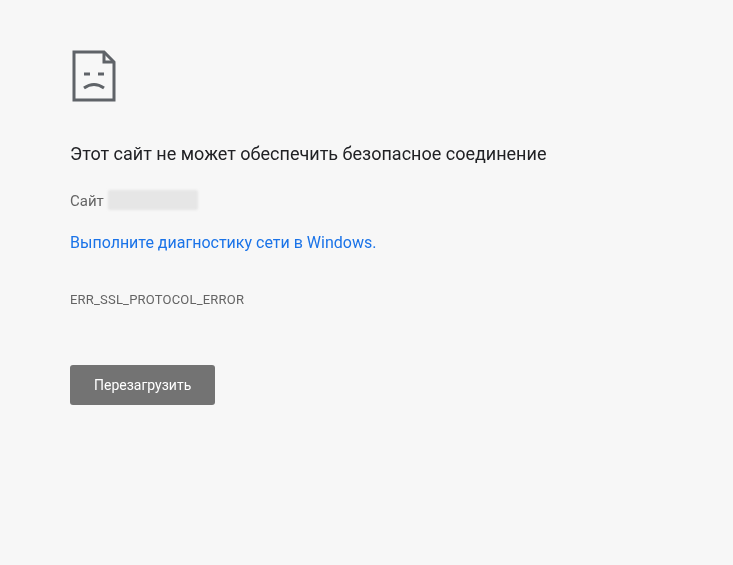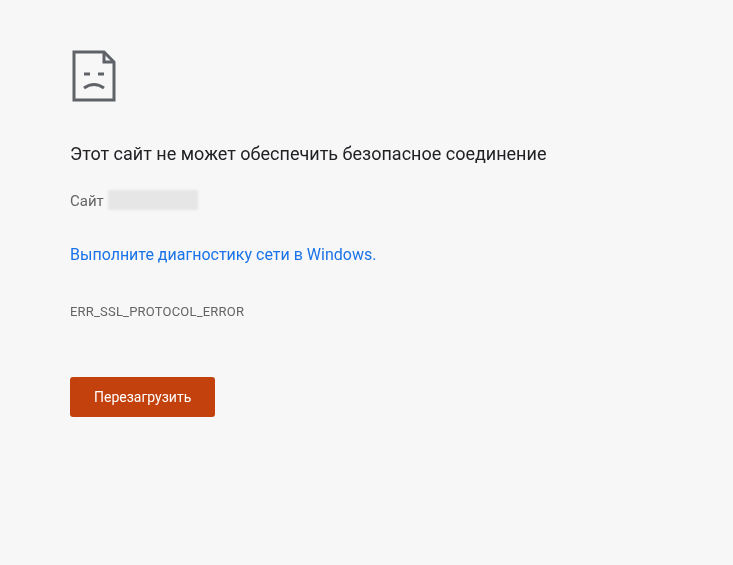--- a/index.html
+++ b/index.html
@@ -27,21 +27,21 @@
       font-size: 18px;
       font-weight: 400;
       color: #202124;
       line-height: 1.35;
       margin-bottom: 24px;
     }
     .subtext-line {
       font-size: 15px;
       color: #646464;
       line-height: 1.5;
-      margin-bottom: 32px;
+      margin-bottom: 20px;
       display: flex;
       align-items: flex-start;
       flex-wrap: wrap;
     }
     .subtext-prefix {
       color: #646464;
       margin-right: 4px;
     }
     .redacted {
       display: inline-block;
@@ -63,21 +63,21 @@
       margin-bottom: 40px;
       cursor: pointer;
     }
     .error-code {
       font-size: 13px;
       color: #646464;
       margin-bottom: 58px;
       letter-spacing: 0.2px;
     }
     .reload-button {
-      background-color: #c2410c;
+      background-color: #737373;
       color: #ffffff;
       border: none;
       padding: 12px 24px;
       font-size: 14px;
       font-family: inherit;
       border-radius: 3px;
       cursor: pointer;
     }
   </style>
 </head>

